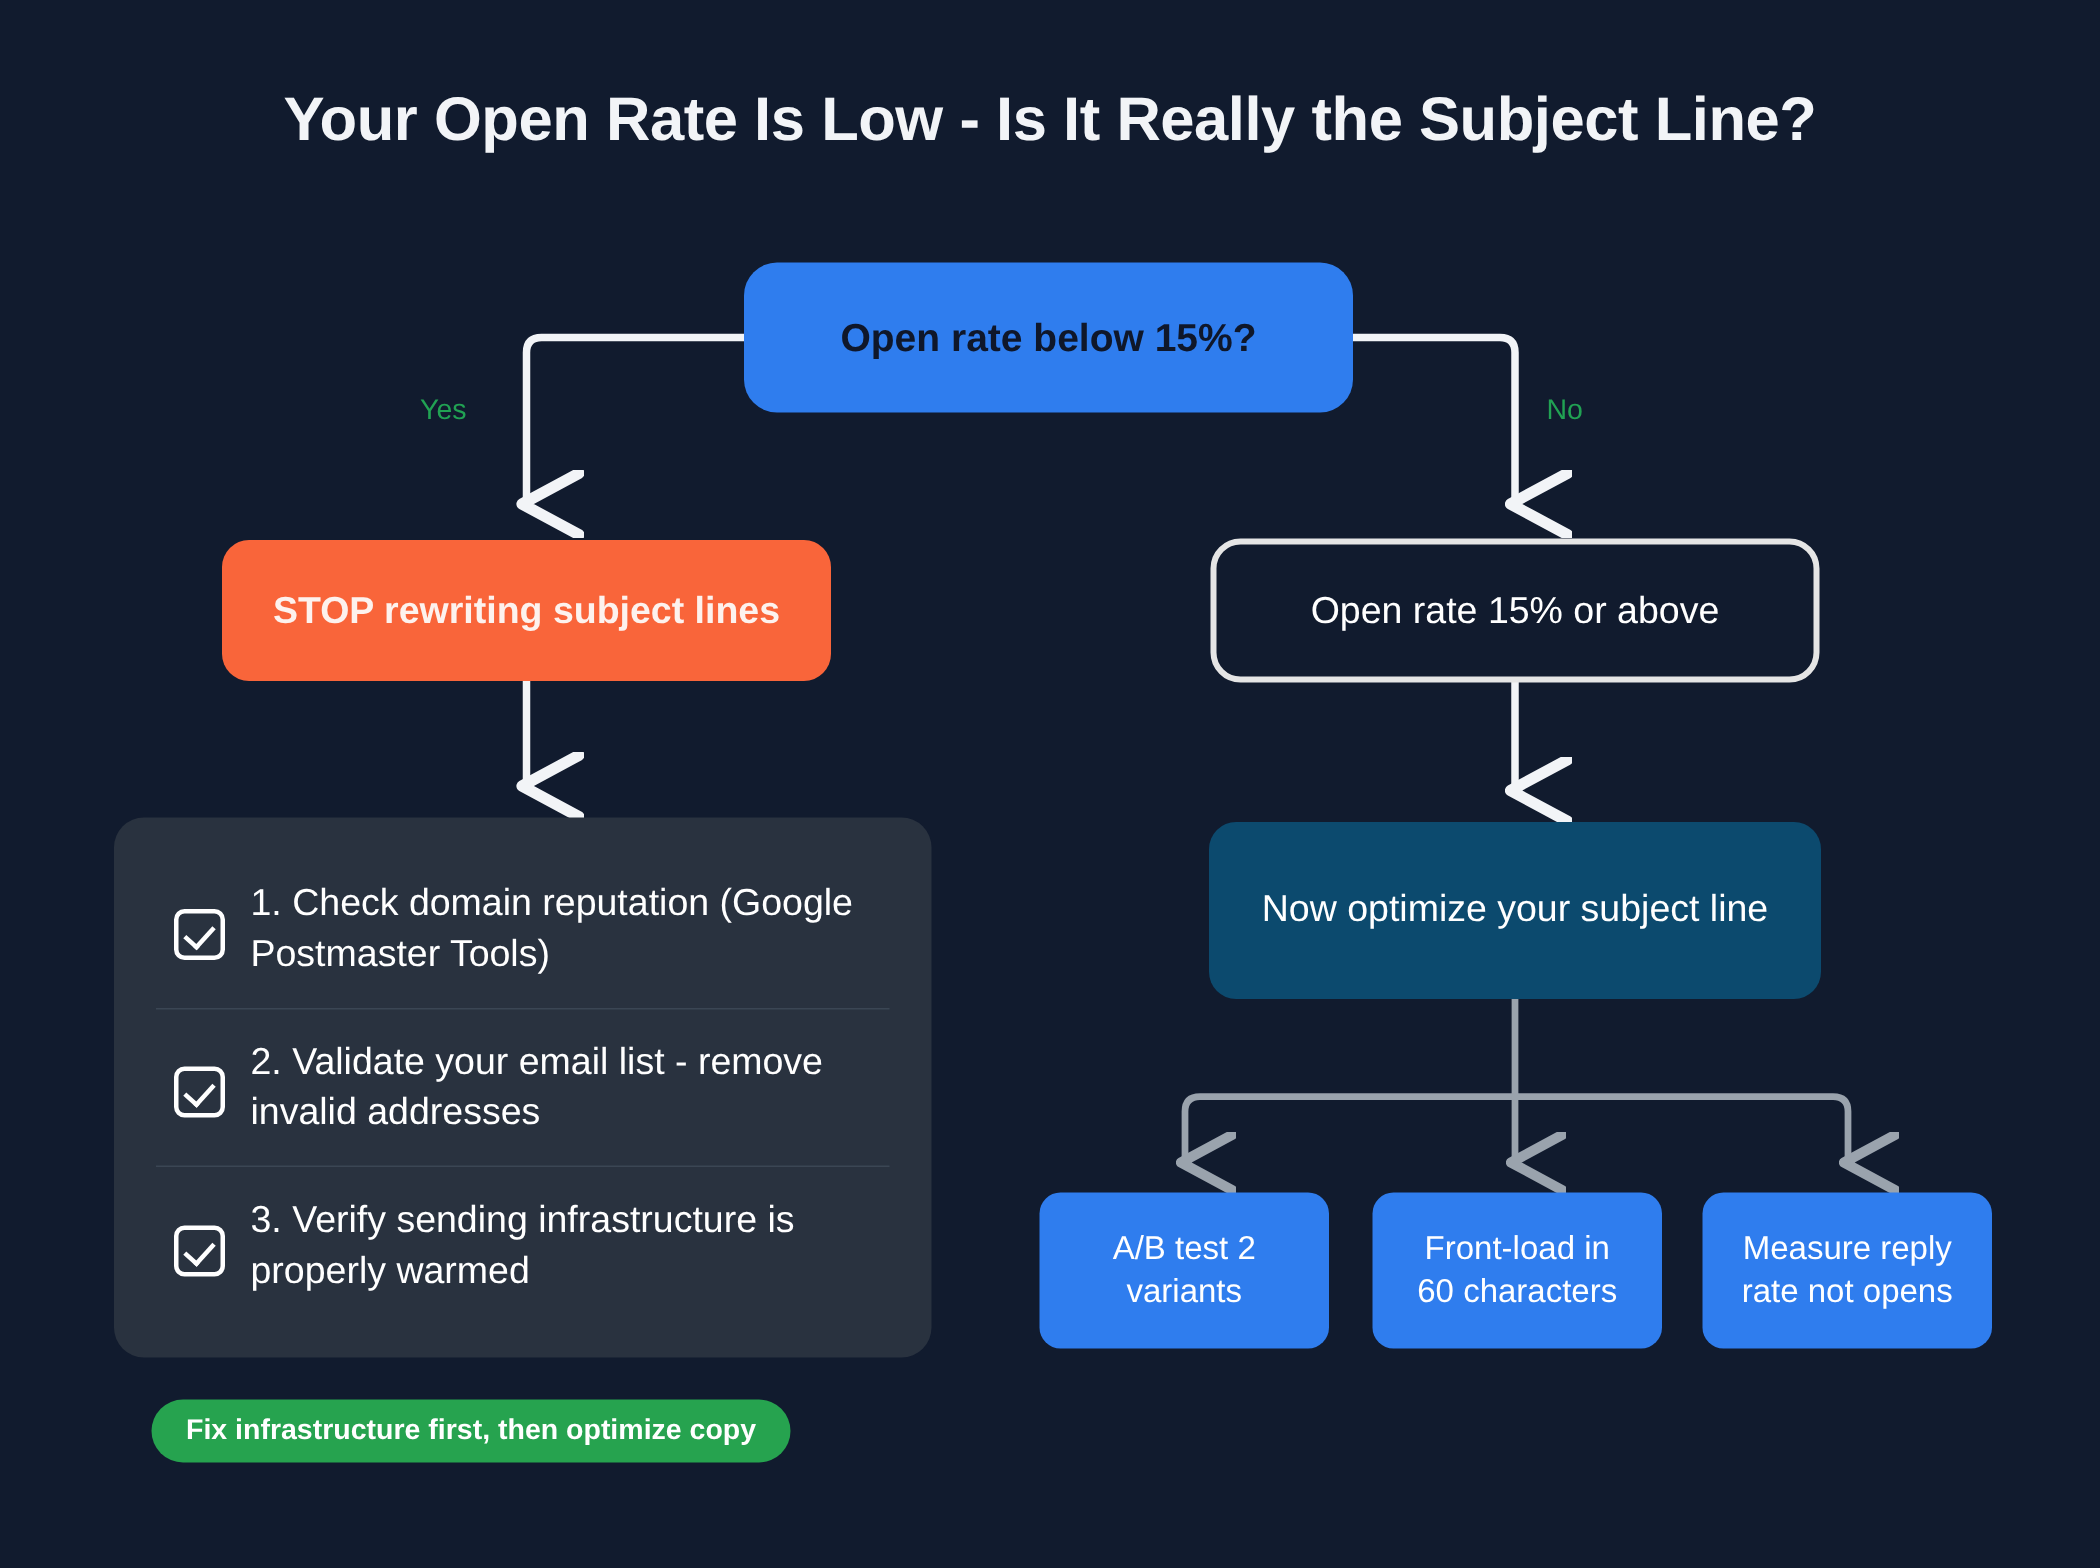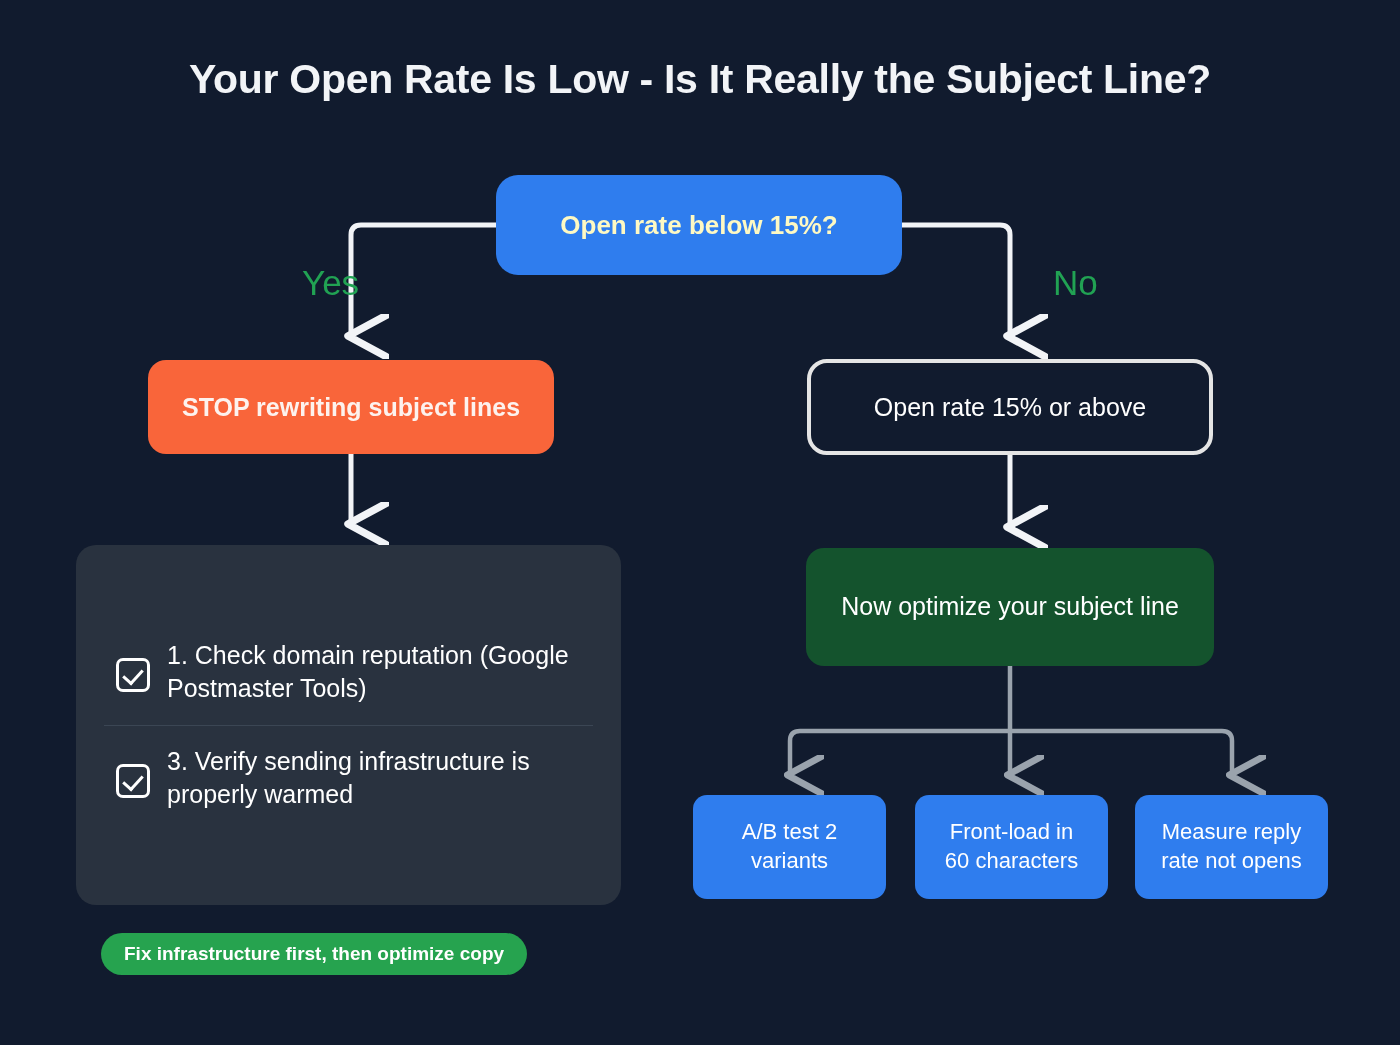--- a/index.html
+++ b/index.html
@@ -52,32 +52,31 @@
   }
 
   
   #decision {
     left: 496px;
     top: 175px;
     width: 406px;
     height: 100px;
     background: #2f7dee;
     border-radius: 22px;
-    color: #fef9c3;
+    color: #0f172a;
     font-size: 26px;
     font-weight: bold;
   }
 
   
   .branch-label {
     position: absolute;
     color: #21a253;
-    font-size: 35px;
+    font-size: 19px;
     z-index: 3;
-    margin-left: 22px;
   }
   #label-yes { left: 280px; top: 263px; }
   #label-no  { left: 1031px; top: 263px; }
 
   
   #stop-node {
     left: 148px;
     top: 360px;
     width: 406px;
     height: 94px;
@@ -170,21 +169,21 @@
     font-weight: bold;
     z-index: 3;
   }
 
   
   #optimize-node {
     left: 806px;
     top: 548px;
     width: 408px;
     height: 118px;
-    background: #14532d;
+    background: #0c4a6e;
     border-radius: 18px;
     color: #ffffff;
     font-size: 25px;
     line-height: 1.35;
   }
 
   
   .tactic {
     top: 795px;
     width: 193px;
@@ -243,20 +242,24 @@
 
   <div class="node" id="above-node">Open rate 15% or above</div>
 
   <div id="checklist-panel">
     <div class="check-row">
       <span class="checkbox"></span>
       <span class="check-text">1. Check domain reputation (Google Postmaster Tools)</span>
     </div>
     <div class="check-row">
       <span class="checkbox"></span>
+      <span class="check-text">2. Validate your email list - remove invalid addresses</span>
+    </div>
+    <div class="check-row">
+      <span class="checkbox"></span>
       <span class="check-text">3. Verify sending infrastructure is properly warmed</span>
     </div>
   </div>
 
   <div id="footer-pill">Fix infrastructure first, then optimize copy</div>
 
   <div class="node" id="optimize-node">Now optimize your subject line</div>
 
   <div class="node tactic" id="tactic-0">A/B test 2 variants</div>
   <div class="node tactic" id="tactic-1">Front-load in 60 characters</div>

